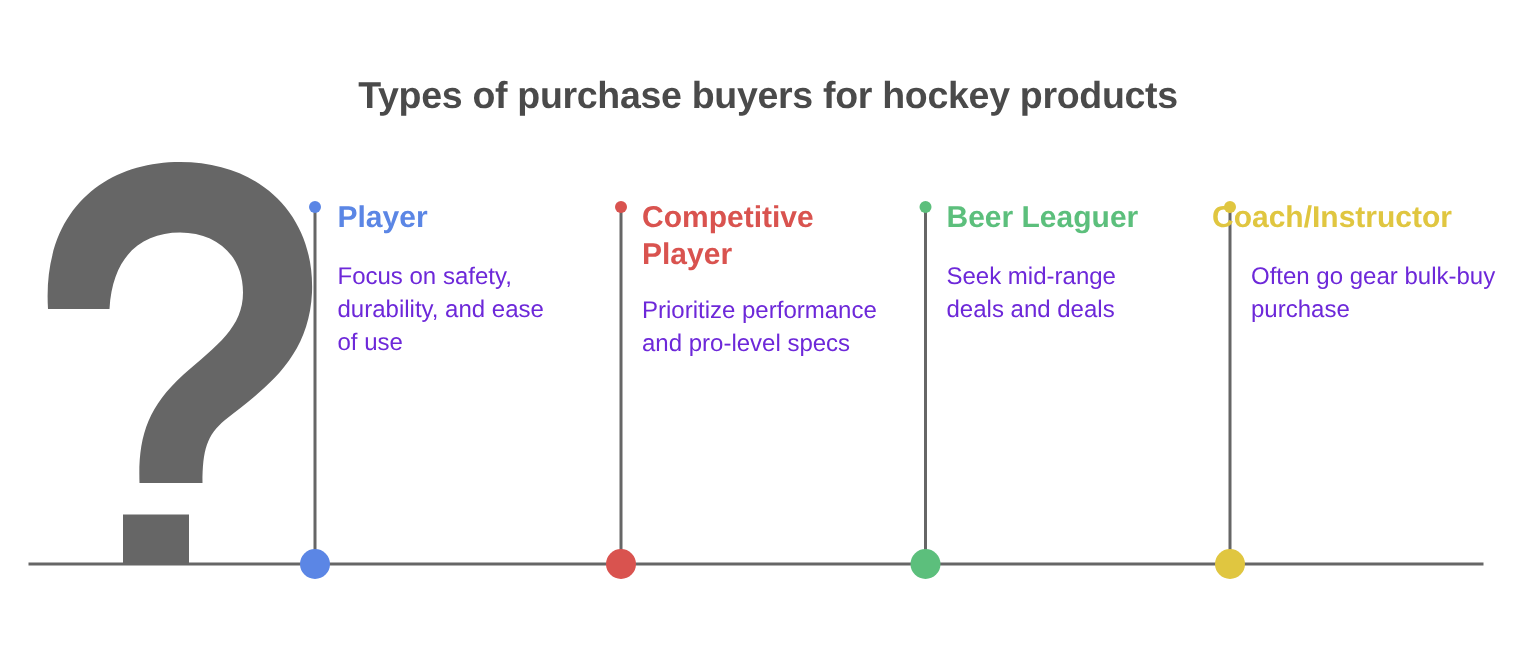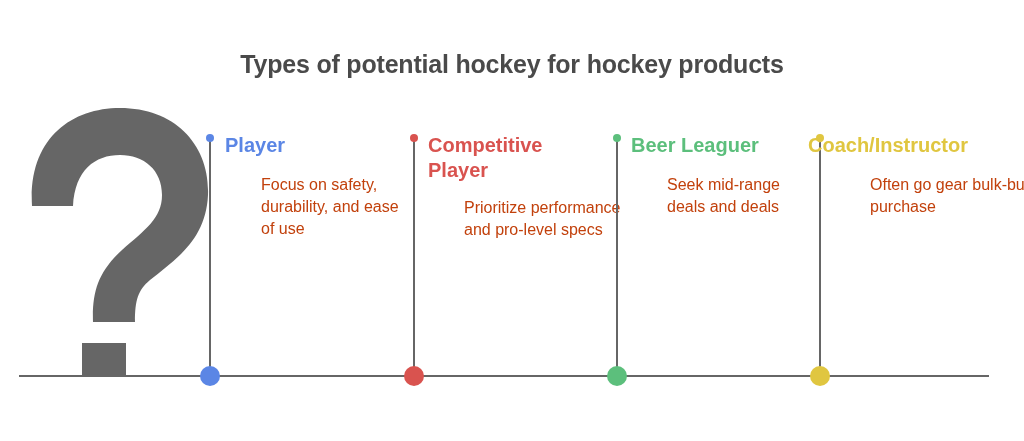--- a/index.html
+++ b/index.html
@@ -4,26 +4,26 @@
   <style>
     html, body { margin: 0; padding: 0; background: #ffffff; }
     body { width: 1024px; height: 441px; position: relative; overflow: hidden; font-family: "Liberation Sans", sans-serif; }
     .title { position: absolute; left: 0; width: 1024px; top: 50px; text-align: center; font-size: 25px; font-weight: bold; color: #4a4a4a; letter-spacing: -0.2px; }
     .qmark { position: absolute; left: 10px; top: 100px; width: 210px; height: 280px; }
     .baseline { position: absolute; left: 19px; top: 375px; width: 970px; height: 2px; background: #666666; }
     .stem { position: absolute; width: 2px; background: #666666; top: 140px; height: 236px; }
     .topdot { position: absolute; width: 8px; height: 8px; border-radius: 50%; top: 134px; }
     .botdot { position: absolute; width: 20px; height: 20px; border-radius: 50%; top: 366px; }
     .col-title { position: absolute; font-size: 20px; font-weight: bold; line-height: 25px; }
-    .col-desc { position: absolute; font-size: 16px; color: #c2410c; line-height: 22px; margin-left: 36px; }
+    .col-desc { position: absolute; font-size: 16px; color: #6d28d9; line-height: 22px; }
   </style>
 </head>
 <body>
 
-<div class="title">Types of potential hockey for hockey products</div>
+<div class="title">Types of purchase buyers for hockey products</div>
 
 <svg class="qmark" viewBox="0 0 210 280">
   <path fill="#666666" d="M 22 106 C 18 40 60 8 110 8 C 165 8 200 45 198 95 C 196 140 165 160 140 180 C 128 190 125 200 125 222 L 83 222 C 82 192 88 172 112 150 C 135 130 152 118 152 95 C 152 70 134 55 110 55 C 85 55 65 70 63 106 Z"></path>
   <rect fill="#666666" x="72" y="243" width="44" height="33"></rect>
 </svg>
 
 <div class="baseline"></div>
 
 <div>
   <div class="stem" style="left:209px;"></div>

